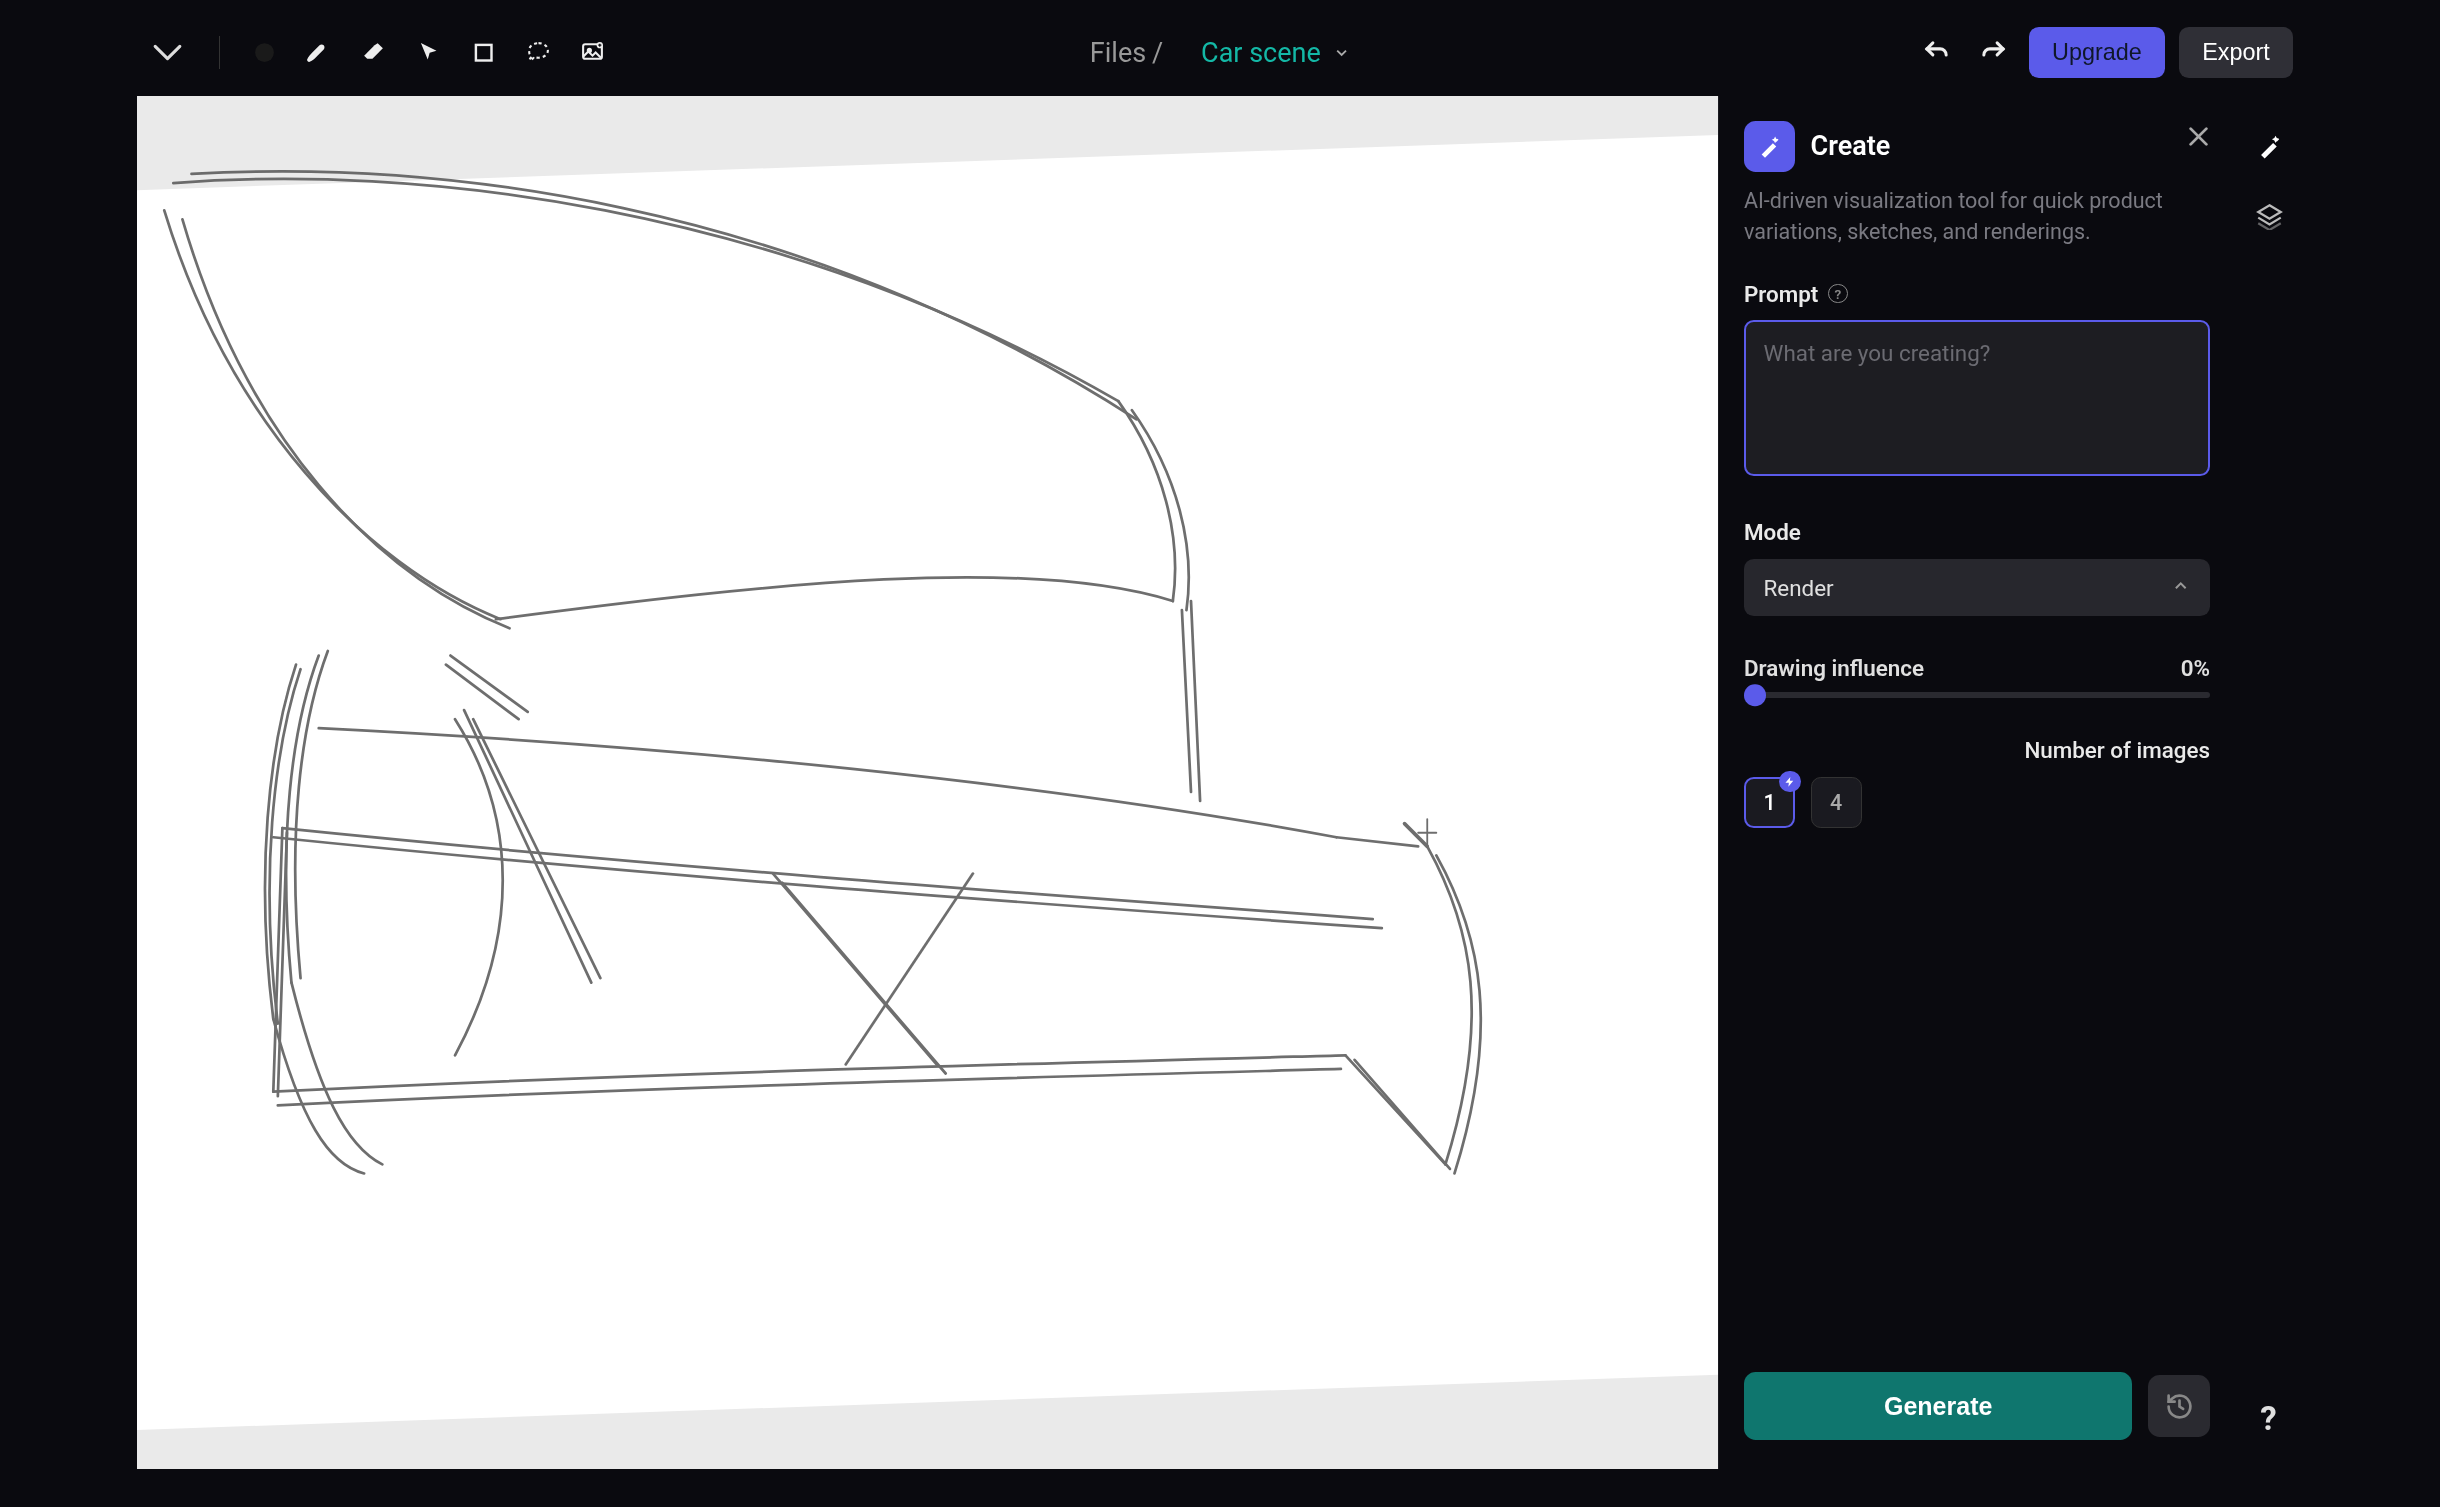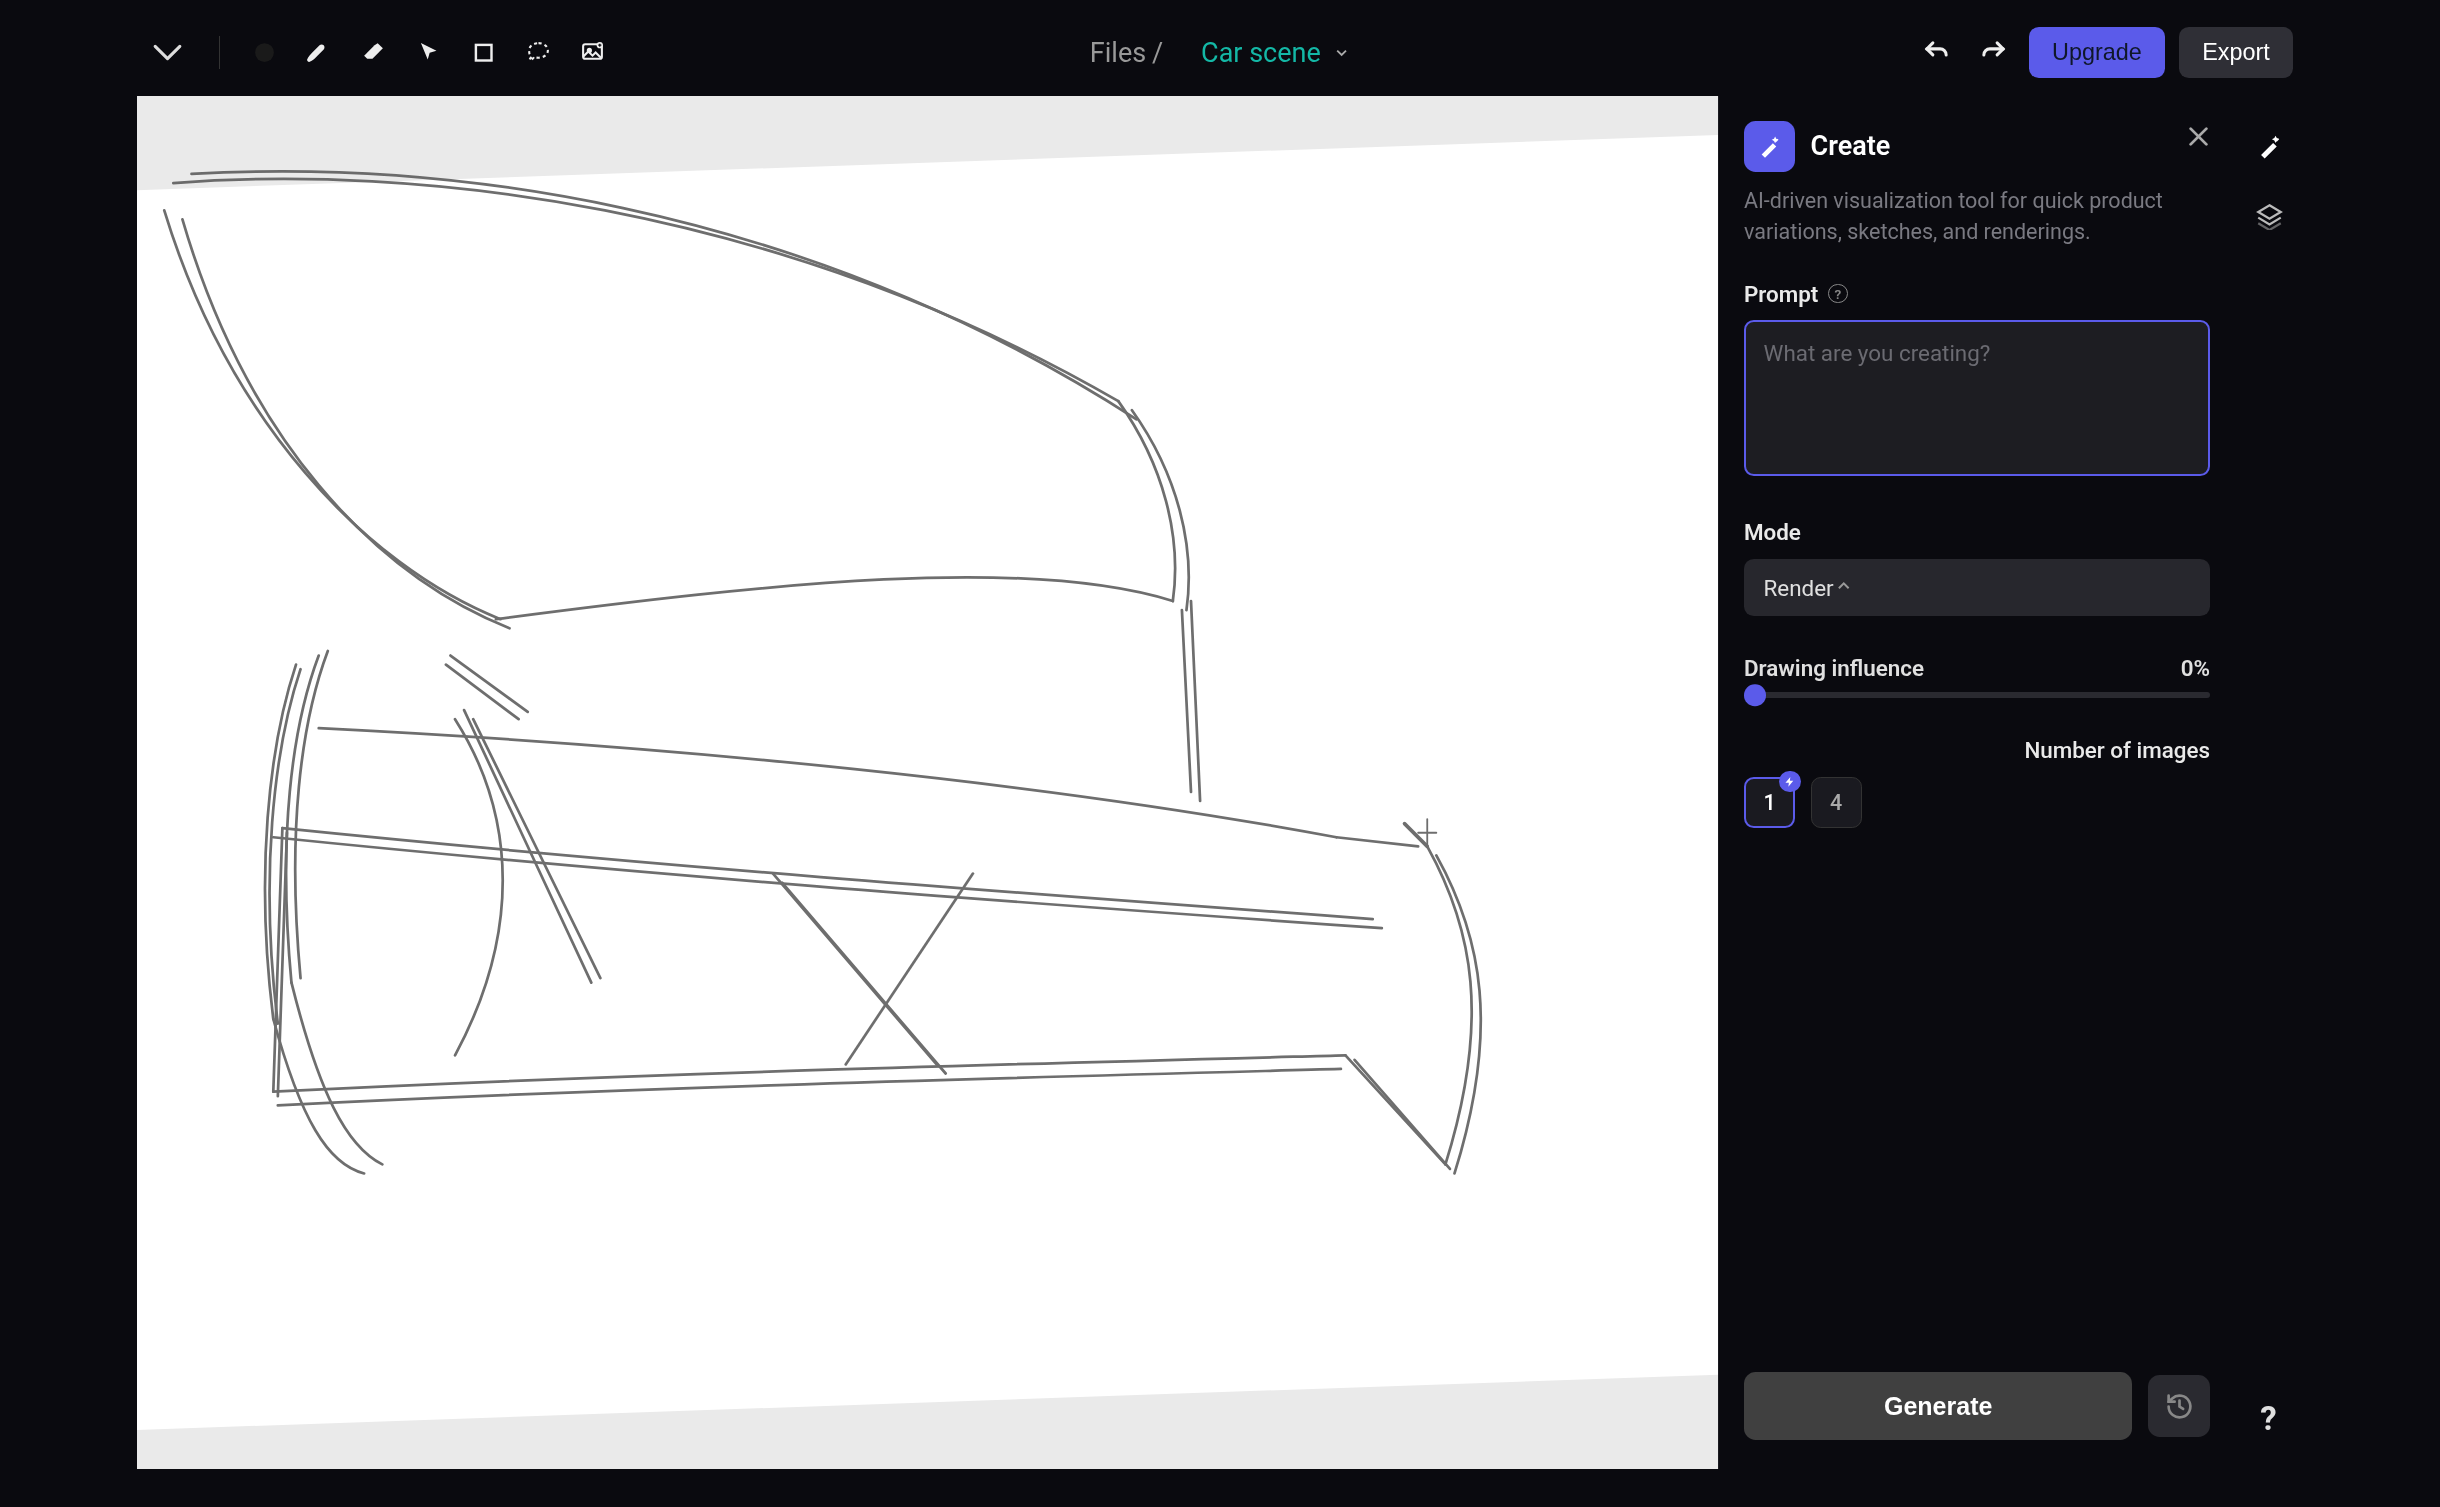--- a/index.html
+++ b/index.html
@@ -164,21 +164,21 @@
   resize: none;
   outline: none;
   font-family: inherit;
 }
 .prompt-box::placeholder { color: #6b6b72; }
 .section { margin-top: 39px; }
 .mode-select {
   background: #27272d;
   border-radius: 9.8px;
   padding: 15.6px 19.5px;
-  display: flex; align-items: center; justify-content: flex-start;
+  display: flex; align-items: center; justify-content: space-between;
   cursor: pointer;
   font-size: 22.4px;
   color: #e0e0e0;
 }
 .influence-row {
   display: flex; justify-content: space-between; align-items: center;
   font-size: 22.4px; font-weight: 600;
   margin-bottom: 11px;
 }
 .slider-track {
@@ -213,21 +213,21 @@
   width: 21.5px; height: 21.5px; border-radius: 50%;
   background: #5b5bea;
   display: flex; align-items: center; justify-content: center;
 }
 .panel-footer {
   padding: 19.5px 25px 29px 25px;
   display: flex; gap: 15.6px; align-items: center;
 }
 .generate-btn {
   flex: 1;
-  background: #404040;
+  background: #0f766e;
   color: #fff;
   font-size: 25px;
   font-weight: 600;
   padding: 19.5px;
   border-radius: 11.7px;
   border: none;
   cursor: pointer;
 }
 .history-btn {
   width: 62px; height: 62px;

